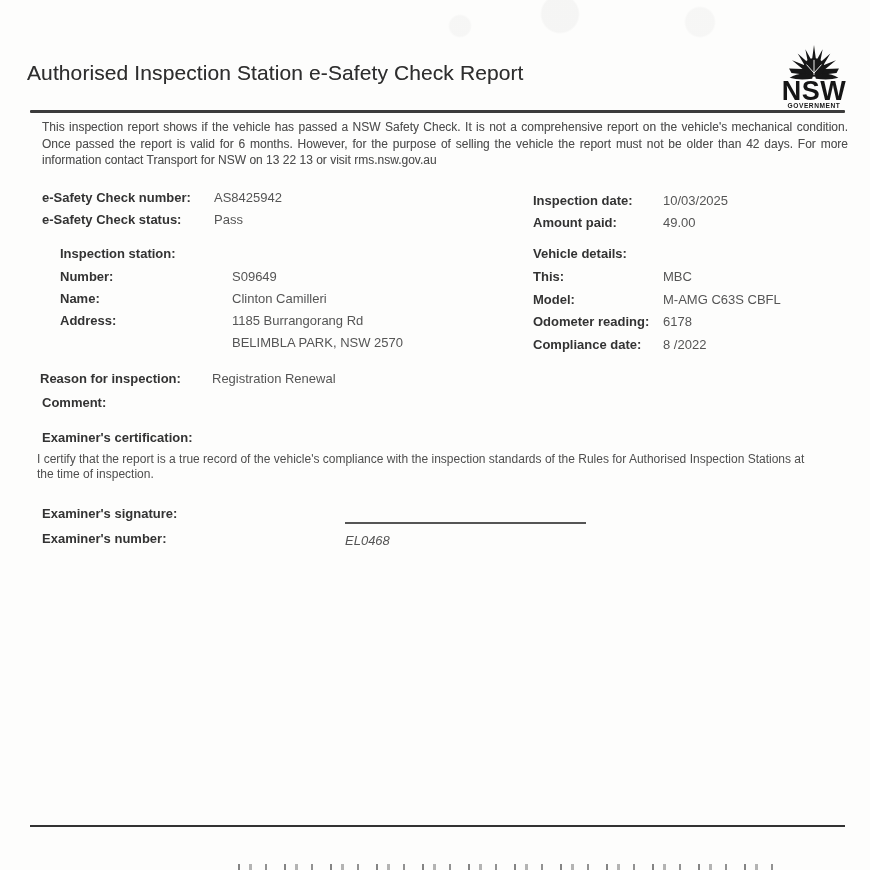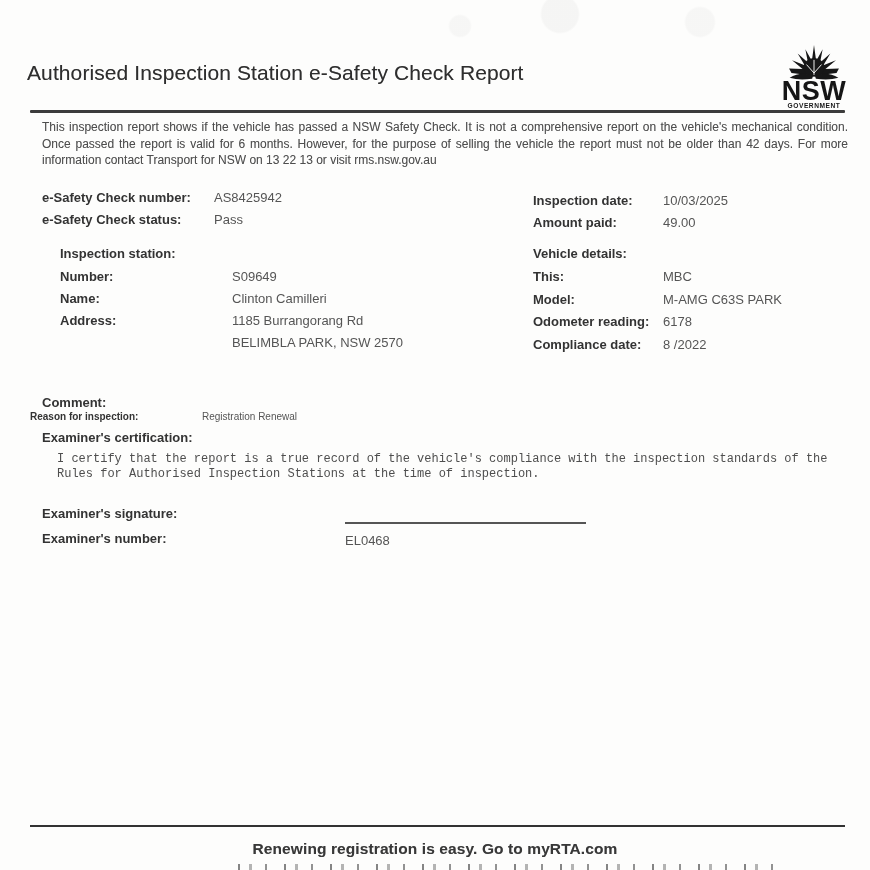--- a/index.html
+++ b/index.html
@@ -34,28 +34,28 @@
   .v{color:#555;}
   .block{font-size:13px;line-height:22px;}
   .lbl-col-l .k{width:172px;}
   .lbl-col-r .k{width:130px;}
   .sec-h{font-weight:bold;color:#333;font-size:13px;}
   .check-left{left:42px;top:187px;}
   .check-right{left:533px;top:190px;}
   .station{left:42px;top:243px;margin-left:18px;}
   .vehicle{left:533px;top:243px;line-height:22.4px;}
   .station .sec-h,.vehicle .sec-h{margin-bottom:1px;}
-  .reason{left:30px;top:371px;font-size:10px;margin-top:40px;}
+  .reason{left:40px;top:371px;font-size:13px;}
   .comment{left:42px;top:395px;font-size:13px;}
   .cert-h{left:42px;top:430px;font-size:13px;font-weight:bold;color:#333;}
-  .cert-t{left:57px;top:452px;width:778px;font-size:12px;line-height:15.4px;color:#4e4e4e;margin:0;font-family:Liberation Mono, monospace;}
+  .cert-t{left:37px;top:452px;width:778px;font-size:12px;line-height:15.4px;color:#4e4e4e;margin:0;}
   .sig-row{left:42px;top:506px;font-size:13px;}
   .sig-line{left:345px;top:522px;width:241px;height:2px;background:#555;}
   .num-row{left:42px;top:531px;font-size:13px;}
-  .num-val{left:345px;top:533px;font-size:13px;color:#555;}
+  .num-val{left:345px;top:533px;font-size:13px;color:#555;font-style:italic;}
   .footer{
     left:0;top:840px;width:870px;text-align:center;
     font-size:15.5px;font-weight:bold;color:#383838;letter-spacing:.1px;
     text-shadow:0 0 .6px rgba(56,56,56,.35);
   }
   .cutoff{
     left:238px;top:864px;width:545px;height:6px;opacity:.75;
     background:repeating-linear-gradient(90deg,
       rgba(75,75,75,.9) 0 2px, transparent 2px 11px,
       rgba(75,75,75,.55) 11px 14px, transparent 14px 27px,
@@ -139,21 +139,21 @@
   </div>
 
   <div class="abs vehicle block lbl-col-r">
     <div class="sec-h">Vehicle details:</div>
     <div class="kv">
       <span class="k">This:</span>
       <span class="v">MBC</span>
     </div>
     <div class="kv">
       <span class="k">Model:</span>
-      <span class="v">M-AMG C63S PARK</span>
+      <span class="v">M-AMG C63S CBFL</span>
     </div>
     <div class="kv">
       <span class="k">Odometer reading:</span>
       <span class="v">6178</span>
     </div>
     <div class="kv">
       <span class="k">Compliance date:</span>
       <span class="v">8 /2022</span>
     </div>
   </div>
@@ -174,16 +174,15 @@
     <span class="k">Examiner's signature:</span>
   </div>
   <div class="abs sig-line"></div>
 
   <div class="abs num-row kv">
     <span class="k">Examiner's number:</span>
   </div>
   <div class="abs num-val">EL0468</div>
 
   <div class="abs rule-bottom"></div>
-  <div class="abs footer">Renewing registration is easy. Go to myRTA.com</div>
   <div class="abs cutoff"></div>
 
 </div>
 
 </body></html>

